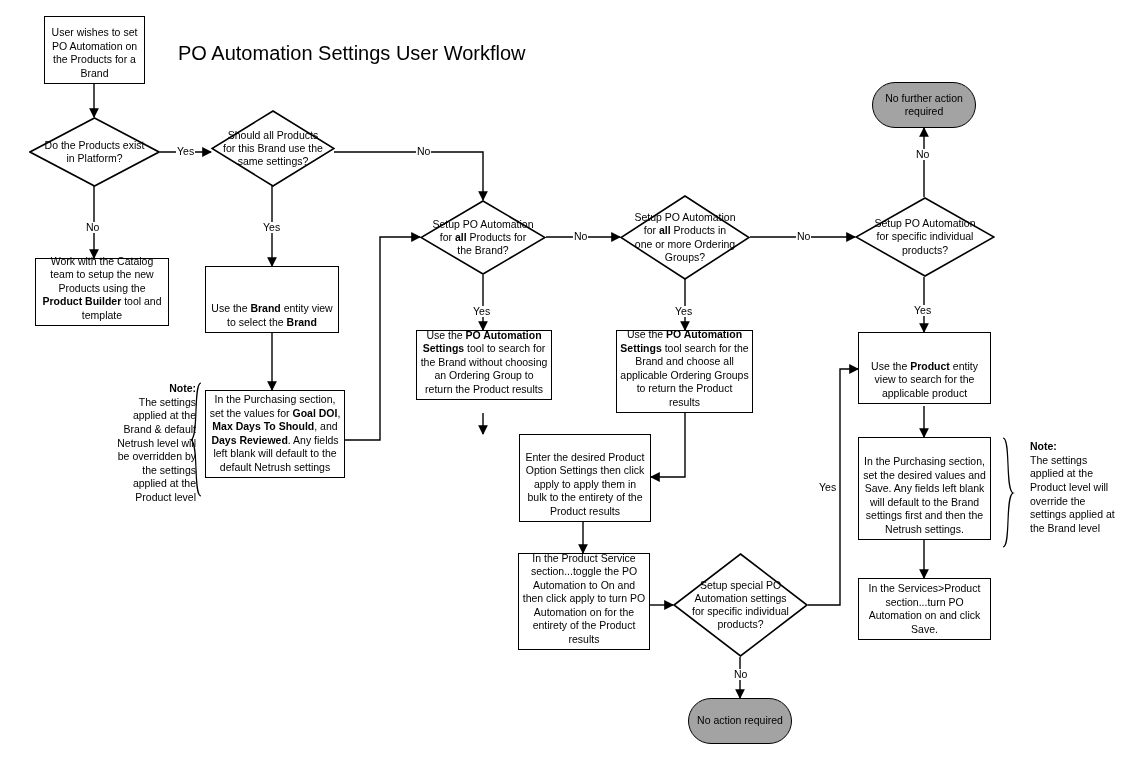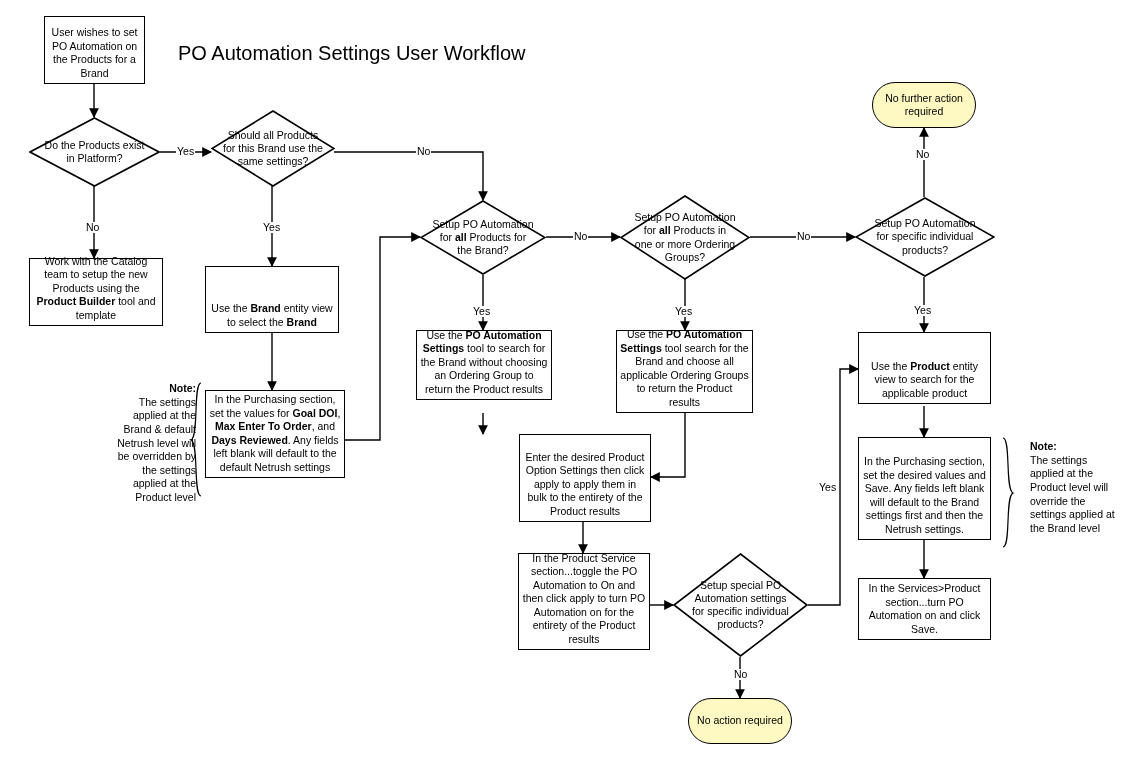--- a/index.html
+++ b/index.html
@@ -34,21 +34,21 @@
     color: #000000;
     padding: 3px;
   }
   .box {
     border: 1.4px solid #000000;
     background: #ffffff;
     align-items: flex-end;
   }
   .rounded {
     border: 1.4px solid #000000;
-    background: #fef9c3;
+    background: #a3a3a3;
     border-radius: 26px;
   }
   .diamond-wrap {
     position: absolute;
     display: flex;
     align-items: center;
     justify-content: center;
     text-align: center;
   }
   .diamond-shape {
@@ -163,30 +163,30 @@
     <div class="diamond-label">Do the Products exist in Platform?</div>
   </div>
 
   <div class="diamond-wrap" style="left:211px; top:110px; width:124px; height:77px;">
     <svg class="diamond-shape" viewBox="0 0 124 77" preserveAspectRatio="none">
       <polygon points="62,1 123,38.5 62,76 1,38.5" fill="#ffffff" stroke="#000000" stroke-width="1.6" vector-effect="non-scaling-stroke"></polygon>
     </svg>
     <div class="diamond-label" style="padding:0 10px;">Should all Products for this Brand use the same settings?</div>
   </div>
 
-  <div class="node box" style="left:29px; top:258px; width:134px; height:68px;">
+  <div class="node box" style="left:35px; top:258px; width:134px; height:68px;">
     <span>Work with the Catalog team to setup the new Products using the <b>Product Builder</b> tool and template</span>
   </div>
 
   <div class="node box" style="left:205px; top:266px; width:134px; height:67px;">
     <span>Use the <b>Brand</b> entity view to select the <b>Brand</b></span>
   </div>
 
   <div class="node box" style="left:205px; top:390px; width:140px; height:88px;">
-    <span>In the Purchasing section, set the values for <b>Goal DOI</b>, <b>Max Enter To Order</b>, and <b>Days Reviewed</b>. Any fields left blank will default to the default Netrush settings</span>
+    <span>In the Purchasing section, set the values for <b>Goal DOI</b>, <b>Max Days To Should</b>, and <b>Days Reviewed</b>. Any fields left blank will default to the default Netrush settings</span>
   </div>
 
   <div class="diamond-wrap" style="left:420px; top:200px; width:126px; height:75px;">
     <svg class="diamond-shape" viewBox="0 0 126 75" preserveAspectRatio="none">
       <polygon points="63,1 125,37.5 63,74 1,37.5" fill="#ffffff" stroke="#000000" stroke-width="1.6" vector-effect="non-scaling-stroke"></polygon>
     </svg>
     <div class="diamond-label" style="padding:0 12px;">Setup PO Automation for <b>all</b> Products for the Brand?</div>
   </div>
 
   <div class="diamond-wrap" style="left:620px; top:195px; width:130px; height:85px;">

